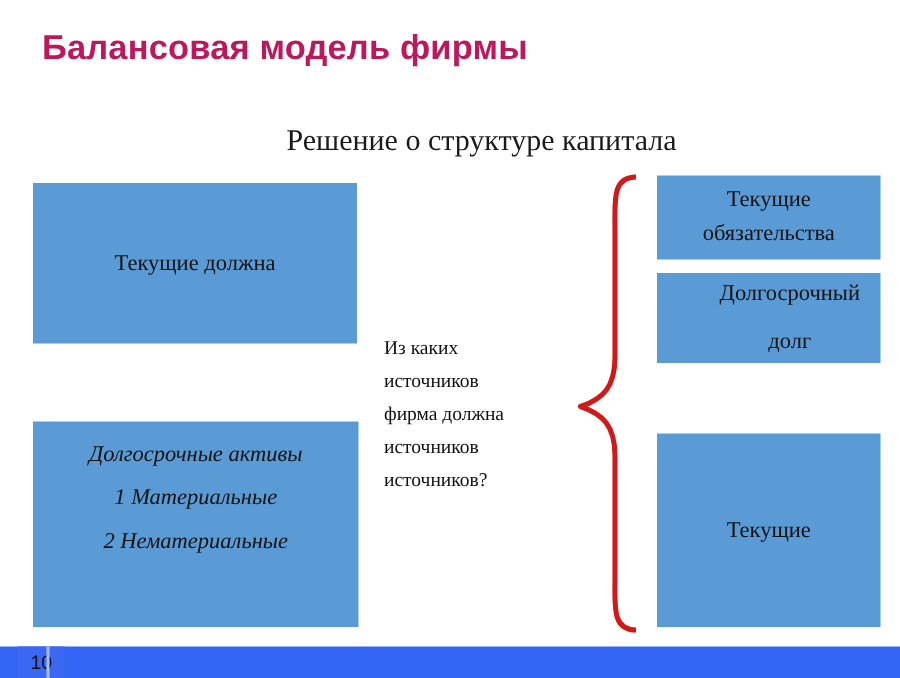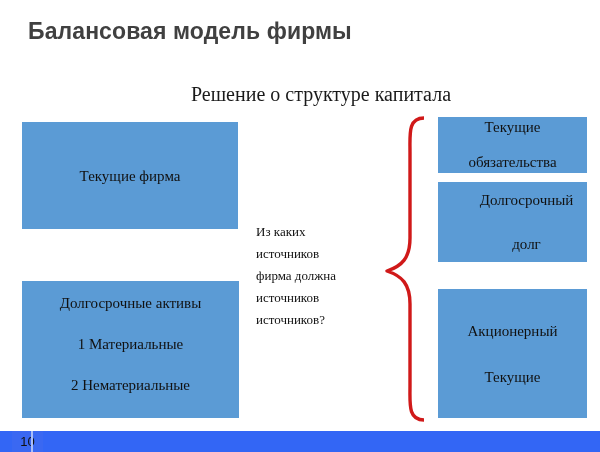--- a/index.html
+++ b/index.html
@@ -24,21 +24,21 @@
 
   
   #slide-title {
     position: absolute;
     left: 28px;
     top: 17px;
     font-family: "Liberation Sans", sans-serif;
     font-weight: bold;
     font-size: 23px;
     line-height: 28px;
-    color: #404040;
+    color: #be185d;
     letter-spacing: 0.1px;
     white-space: nowrap;
   }
 
   
   #slide-subtitle {
     position: absolute;
     left: 0px;
     top: 82px;
     width: 642px;
@@ -57,40 +57,39 @@
     box-sizing: border-box;
     display: flex;
     flex-direction: column;
     align-items: center;
     justify-content: center;
     color: #111111;
     font-family: "Liberation Serif", serif;
     font-size: 15px;
     line-height: 26px;
     text-align: center;
-    gap: 12px;
   }
   .box .line { display: block; white-space: nowrap; }
 
   #box-current-assets {
     left: 22px;  top: 122px;  width: 216px; height: 107px;
   }
   #box-longterm-assets {
     left: 22px;  top: 281px;  width: 217px; height: 137px;
     justify-content: flex-start;
     padding-top: 8px;
   }
-  #box-longterm-assets .line { line-height: 29px; }
+  #box-longterm-assets .line { line-height: 29px; font-style: italic; }
 
   #box-current-liabilities {
     left: 438px; top: 117px;  width: 149px; height: 56px;
     line-height: 23px;
   }
   #box-longterm-debt {
-    left: 438px; top: 182px;  width: 149px; height: 80px;
+    left: 438px; top: 182px;  width: 149px; height: 60px;
     line-height: 32px;
     padding-left: 28px;
   }
   #box-equity {
     left: 438px; top: 289px;  width: 149px; height: 129px;
     line-height: 34px;
   }
 
   
   #center-question {
@@ -151,41 +150,40 @@
 </head>
 <body>
 
 <div id="slide">
 
   <div id="slide-title">Балансовая модель фирмы</div>
 
   <div id="slide-subtitle">Решение о структуре капитала</div>
 
   <div class="box" id="box-current-assets">
-    <span class="line">Текущие фирма</span>
+    <span class="line">Текущие должна</span>
   </div>
 
   <div class="box" id="box-longterm-assets">
     <span class="line">Долгосрочные активы</span>
     <span class="line">1 Материальные</span>
     <span class="line">2 Нематериальные</span>
   </div>
 
   <div class="box" id="box-current-liabilities">
     <span class="line">Текущие</span>
     <span class="line">обязательства</span>
   </div>
 
   <div class="box" id="box-longterm-debt">
     <span class="line">Долгосрочный</span>
     <span class="line">долг</span>
   </div>
 
   <div class="box" id="box-equity">
-    <span class="line">Акционерный</span>
     <span class="line">Текущие</span>
   </div>
 
   <div id="center-question">
     <span class="line">Из каких</span>
     <span class="line">источников</span>
     <span class="line">фирма должна</span>
     <span class="line">источников</span>
     <span class="line">источников?</span>
   </div>

